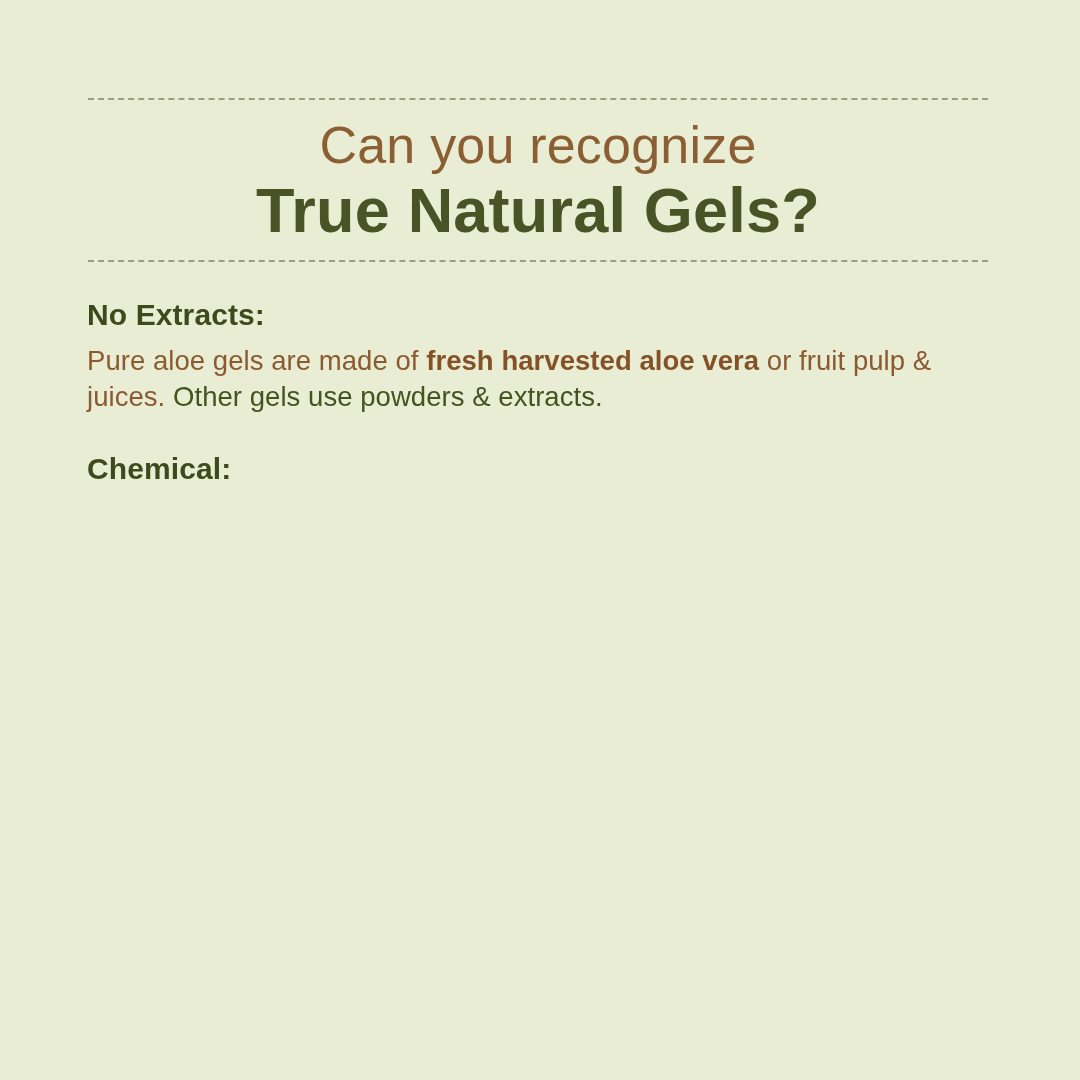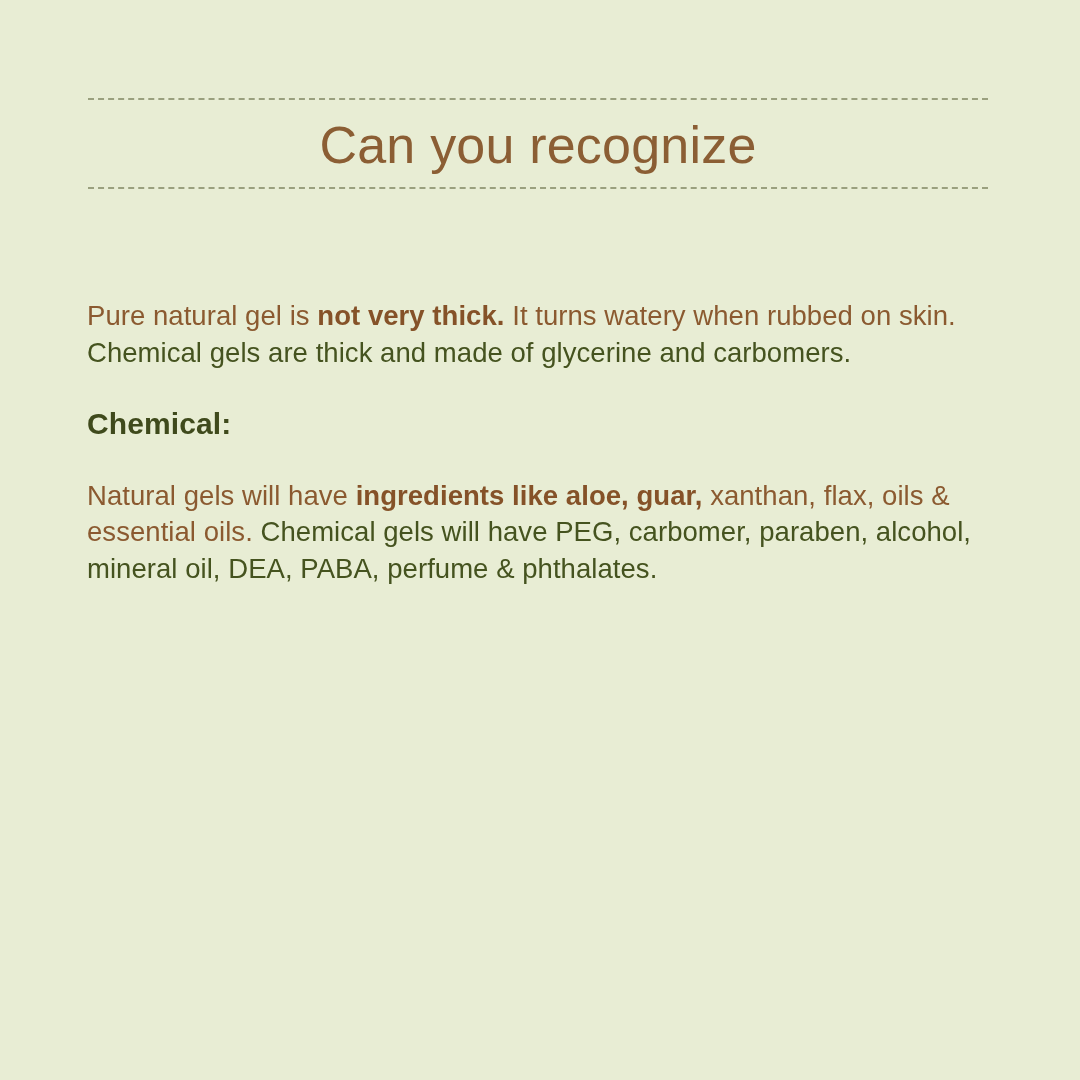--- a/index.html
+++ b/index.html
@@ -83,27 +83,30 @@
   .t-brown-b { color: #855228; font-weight: 700; }
   .t-green   { color: #45531f; font-weight: 400; }
 </style>
 </head>
 <body>
 
 <div class="poster">
 
   <div class="header">
     <span class="title-line1">Can you recognize</span>
+    <span class="title-line2">True Natural Gels?</span>
   </div>
 
   <div class="sections">
       <div class="section">
-        <p class="section-body"><span class="t-brown">Pure natural gel is </span><span class="t-brown-b">not very thick.</span><span class="t-brown"> It turns watery when rubbed on skin. </span><span class="t-green">Chemical gels are thick and made of glycerine and carbomers.</span></p>
+        <p class="section-heading">No Extracts:</p>
+        <p class="section-body"><span class="t-brown">Pure aloe gels are made of </span><span class="t-brown-b">fresh harvested aloe vera</span><span class="t-brown"> or fruit pulp &amp; juices. </span><span class="t-green">Other gels use powders &amp; extracts.</span></p>
+      </div>
+      <div class="section">
       </div>
       <div class="section">
         <p class="section-heading">Chemical:</p>
       </div>
       <div class="section">
-        <p class="section-body"><span class="t-brown">Natural gels will have </span><span class="t-brown-b">ingredients like aloe, guar,</span><span class="t-brown"> xanthan, flax, oils &amp; essential oils. </span><span class="t-green">Chemical gels will have PEG, carbomer, paraben, alcohol, mineral oil, DEA, PABA, perfume &amp; phthalates.</span></p>
       </div>
     </div>
 
 </div>
 
 </body></html>

